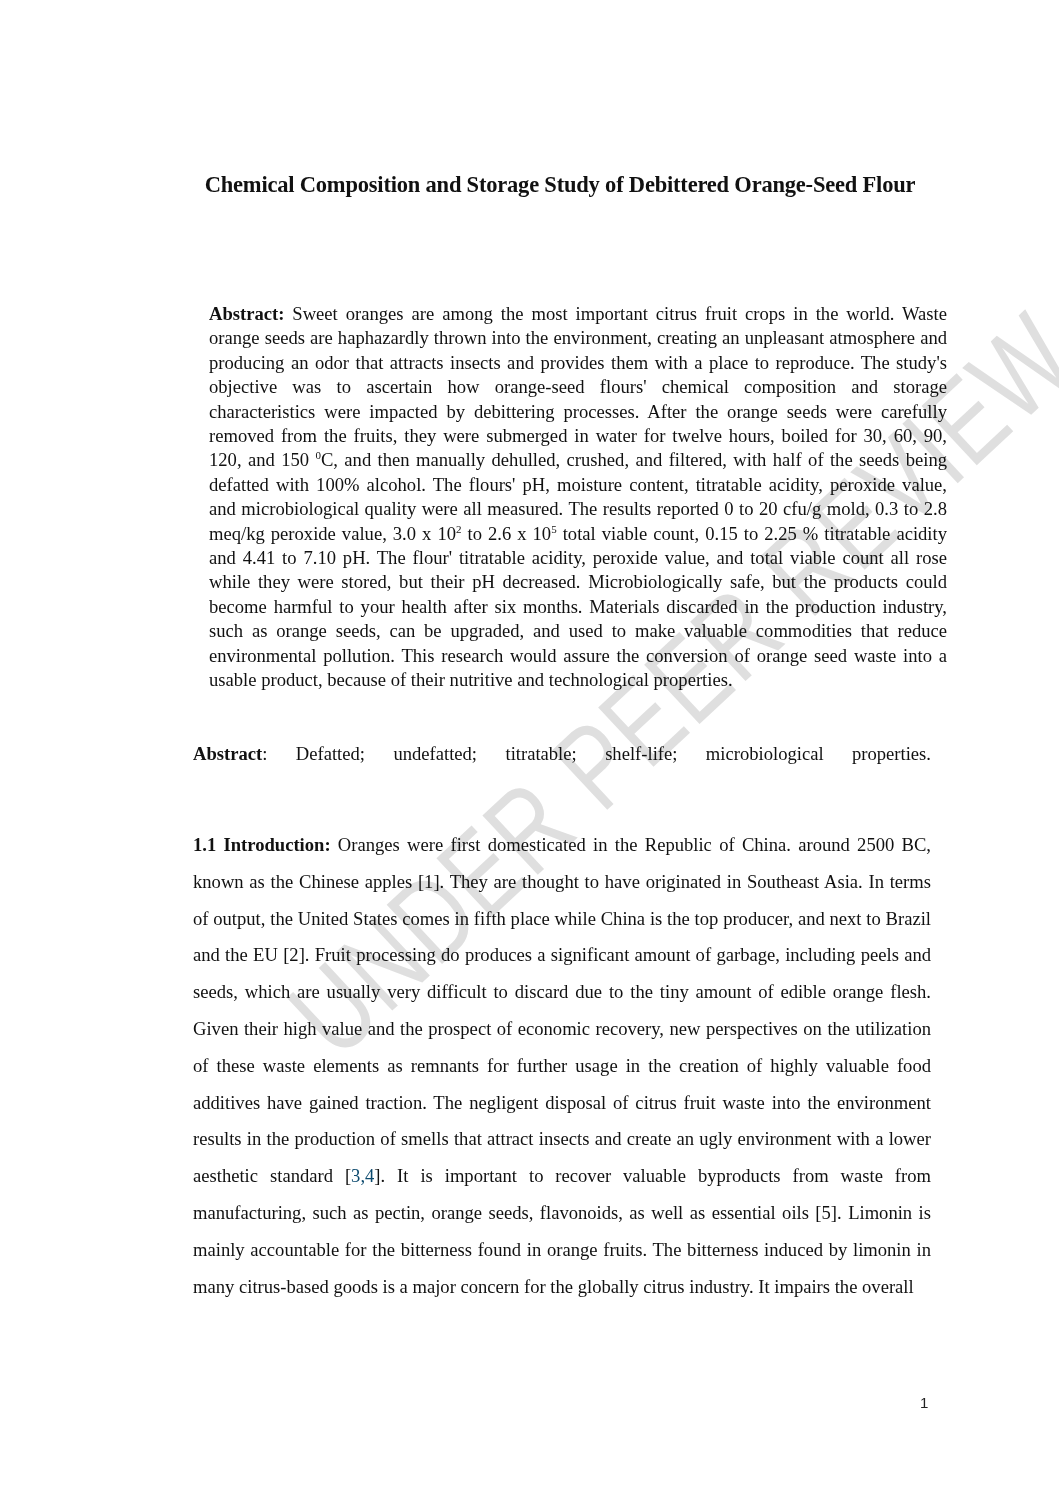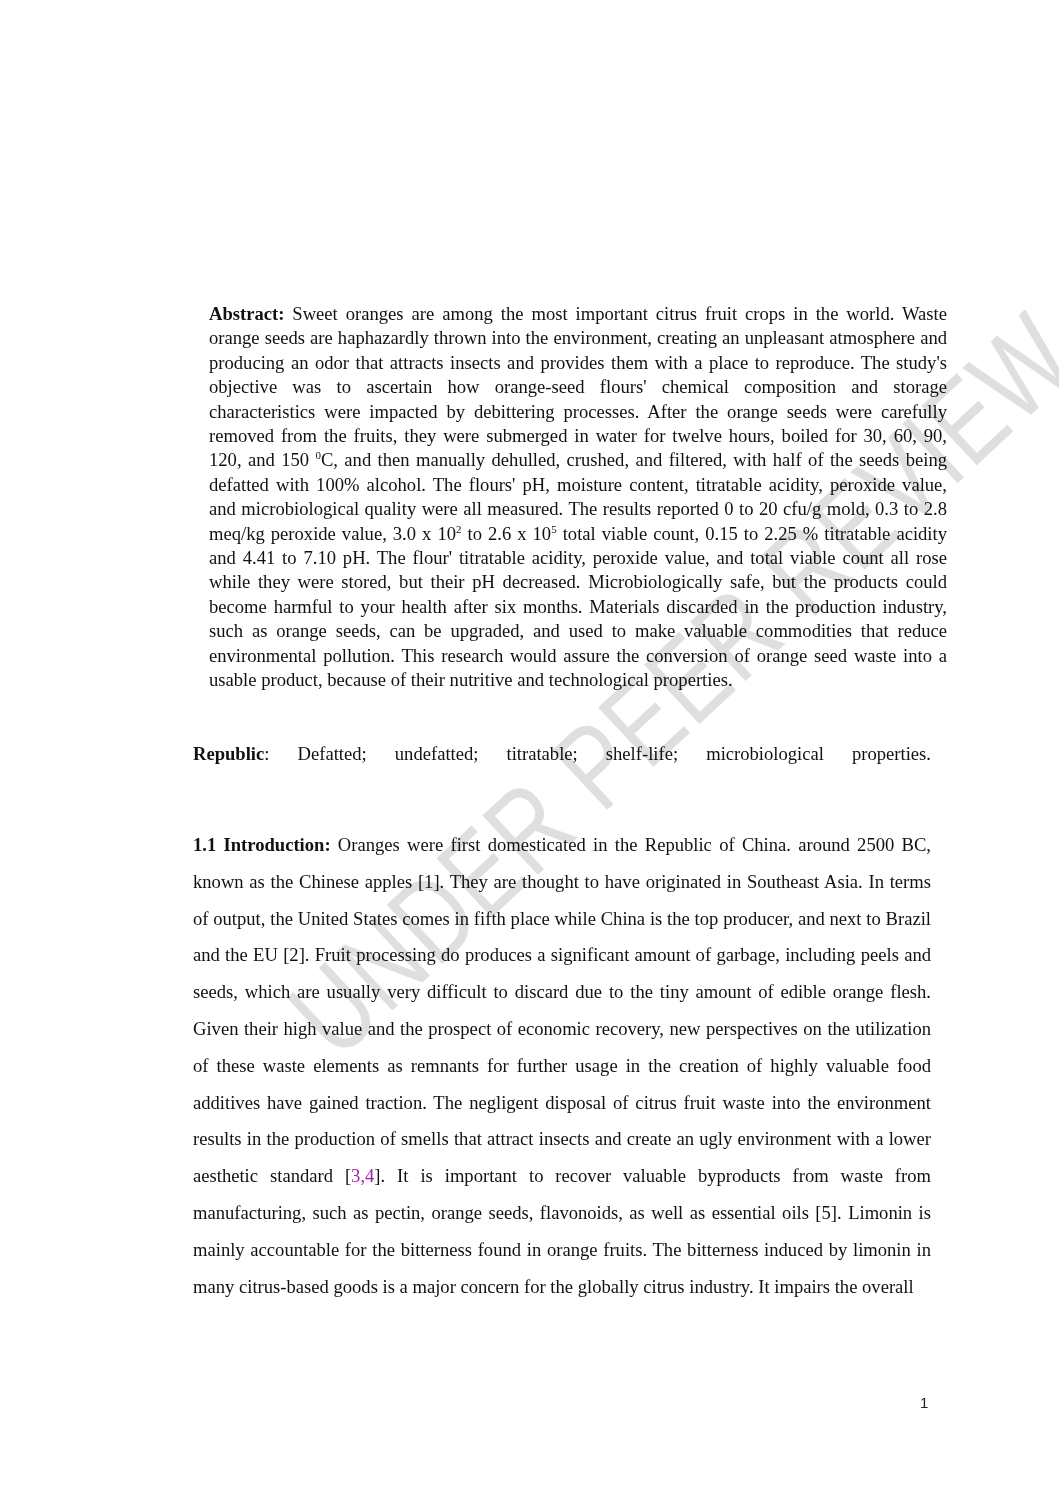--- a/index.html
+++ b/index.html
@@ -58,21 +58,21 @@
     .intro {
       position: absolute;
       left: 193px;
       width: 738px;
       top: 827px;
       font-size: 18.6px;
       line-height: 36.8px;
       text-align: justify;
       margin: 0;
     }
-    .ref-red { color: #a21caf; }
+    .ref-red { color: #0c4a6e; }
     .page-number {
       position: absolute;
       left: 920px;
       top: 1394px;
       font-family: "Liberation Sans", sans-serif;
       font-size: 15px;
       color: #222222;
     }
     .watermark {
       position: absolute;
@@ -93,21 +93,22 @@
     }
     sup { font-size: 11px; line-height: 0; vertical-align: 7px; }
   </style>
 </head>
 <body>
 
 <div class="page">
 
   <div class="watermark">UNDER PEER REVIEW</div>
 
+  <h1 class="title">Chemical Composition and Storage Study of Debittered Orange-Seed Flour</h1>
 
   <p class="abstract"><b>Abstract:</b><span> Sweet oranges are among the most important citrus fruit crops in the world. Waste orange seeds are haphazardly thrown into the environment, creating an unpleasant atmosphere and producing an odor that attracts insects and provides them with a place to reproduce. The study's objective was to ascertain how orange-seed flours' chemical composition and storage characteristics were impacted by debittering processes. After the orange seeds were carefully removed from the fruits, they were submerged in water for twelve hours, boiled for 30, 60, 90, 120, and 150 </span><sup>0</sup><span>C, and then manually dehulled, crushed, and filtered, with half of the seeds being defatted with 100% alcohol. The flours' pH, moisture content, titratable acidity, peroxide value, and microbiological quality were all measured. The results reported 0 to 20 cfu/g mold, 0.3 to 2.8 meq/kg peroxide value, 3.0 x 10</span><sup>2</sup><span> to 2.6 x 10</span><sup>5</sup><span> total viable count, 0.15 to 2.25 % titratable acidity and 4.41 to 7.10 pH. The flour' titratable acidity, peroxide value, and total viable count all rose while they were stored, but their pH decreased. Microbiologically safe, but the products could become harmful to your health after six months. Materials discarded in the production industry, such as orange seeds, can be upgraded, and used to make valuable commodities that reduce environmental pollution. This research would assure the conversion of orange seed waste into a usable product, because of their nutritive and technological properties.</span></p>
 
-  <p class="keywords"><b>Republic</b><span>: Defatted; undefatted; titratable; shelf-life; microbiological properties.</span></p>
+  <p class="keywords"><b>Abstract</b><span>: Defatted; undefatted; titratable; shelf-life; microbiological properties.</span></p>
 
   <p class="intro"><b>1.1 Introduction:</b><span>  Oranges were first domesticated in the Republic of China. around 2500 BC, known as the Chinese apples [1]. They are thought to have originated in Southeast Asia. In terms of output, the United States comes in fifth place while China is the top producer, and next to Brazil and the EU [2]. Fruit processing do produces a significant amount of garbage, including peels and seeds, which are usually very difficult to discard due to the tiny amount of edible orange flesh. Given their high value and the prospect of economic recovery, new perspectives on the utilization of these waste elements as remnants for further usage in the creation of highly valuable food additives have gained traction. The negligent disposal of citrus fruit waste into the environment results in the production of smells that attract insects and create an ugly environment with a lower aesthetic standard [</span><a class="ref-red">3,4</a><span>]. It is important to recover valuable byproducts from waste from manufacturing, such as pectin, orange seeds, flavonoids, as well as essential oils [5]. Limonin is mainly accountable for the bitterness found in orange fruits. The bitterness induced by limonin in many citrus-based goods is a major concern for the globally citrus industry. It impairs the overall</span></p>
 
   <div class="page-number">1</div>
 </div>
 
 </body></html>

